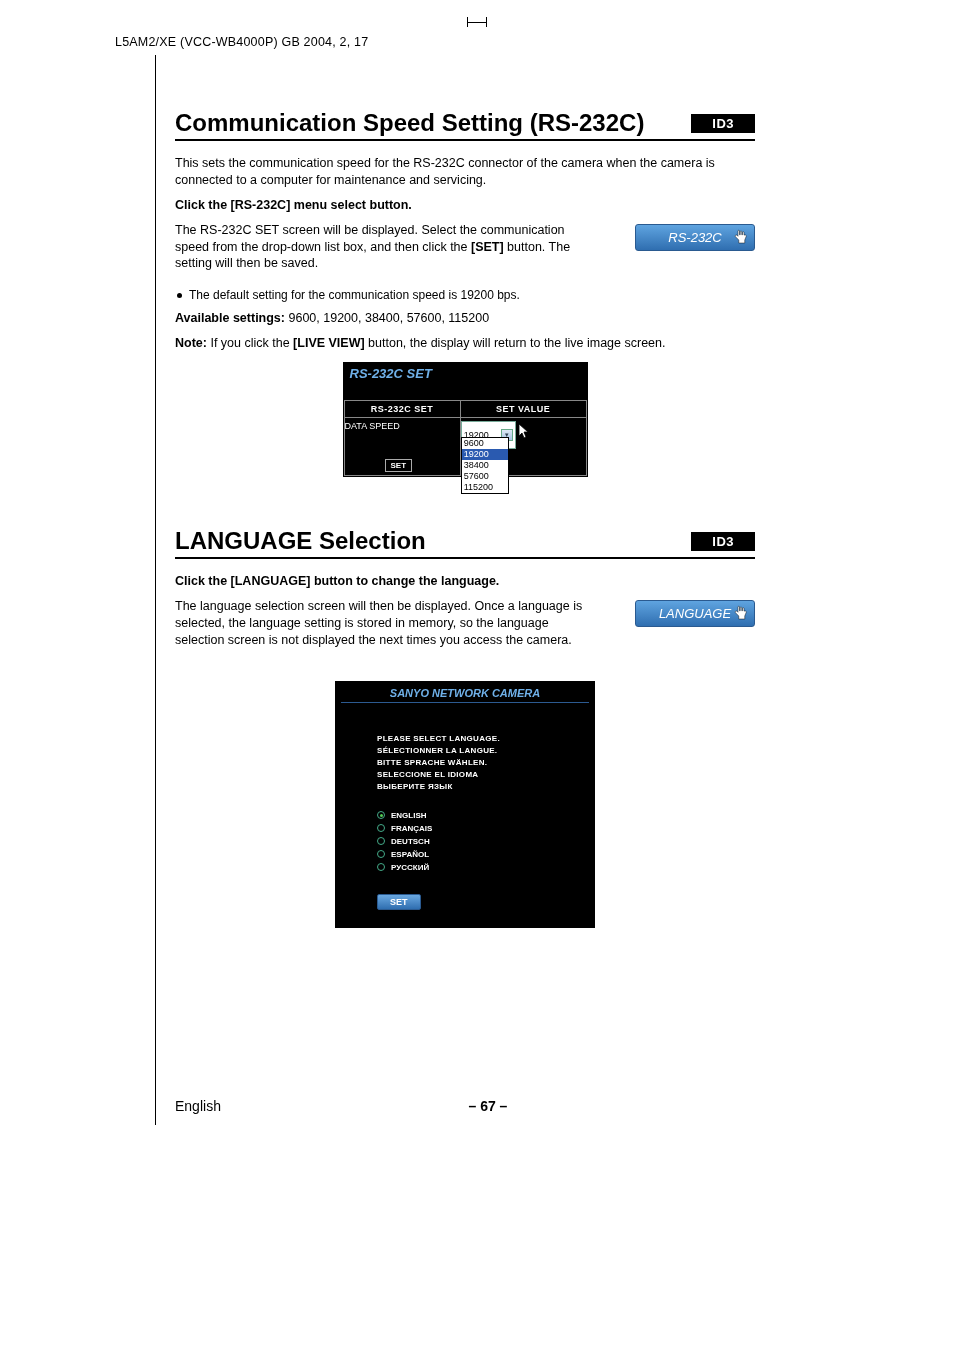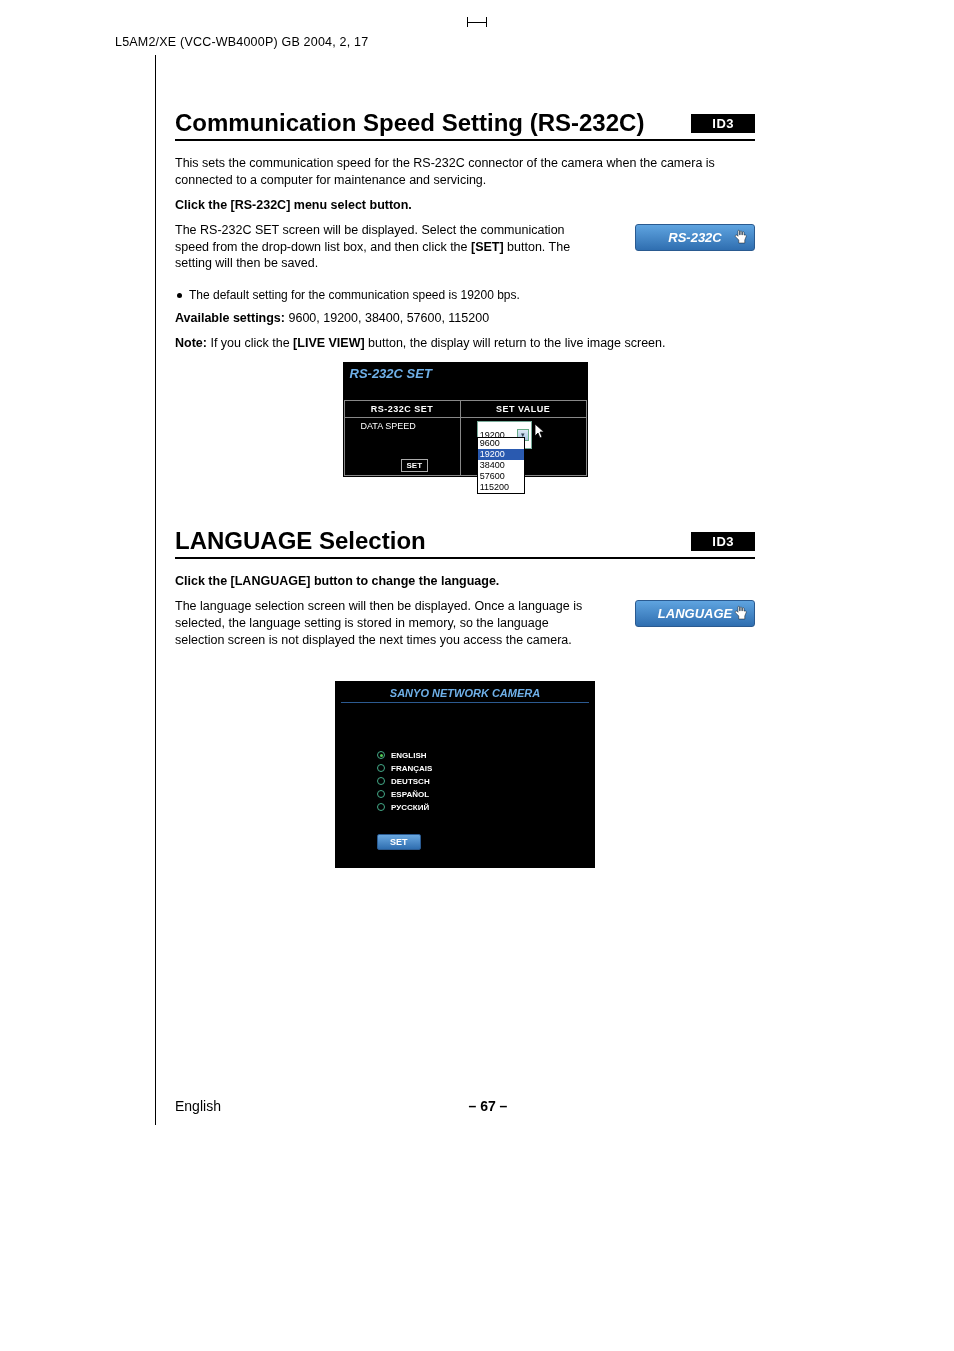--- a/index.html
+++ b/index.html
@@ -71,21 +71,21 @@
     width: 120px;
     height: 27px;
     background: linear-gradient(#5fa4e0, #2f6eb0);
     border: 1px solid #2a5a90;
     border-radius: 3px;
     display: flex;
     align-items: center;
     justify-content: center;
     gap: 6px;
     color: #fff;
-    font-weight: bold;
+    font-weight: normal;
     font-style: italic;
     font-size: 13px;
     margin-top: 2px;
     position: relative;
   }
   .btn-img .hand {
     position: absolute;
     right: 4px;
     top: 3px;
   }
@@ -128,21 +128,21 @@
     background: #000;
     border: 1px solid #888;
     padding: 3px 4px;
     font-weight: bold;
     text-align: center;
     letter-spacing: 0.5px;
   }
   .rs-table td {
     background: #000;
     border: 1px solid #888;
-    padding: 3px 16px;
+    padding: 3px 0;
     vertical-align: top;
   }
   .rs-select {
     width: 55px;
     height: 28px;
     background: #fff;
     border: 1px solid #7a9;
     display: flex;
     align-items: center;
     justify-content: space-between;
@@ -360,20 +360,27 @@
         <span>LANGUAGE</span>
         <svg class="hand-cursor hand" viewBox="0 0 24 24">
             <path fill="#fff" stroke="#000" stroke-width="0.6" d="M9 3c-.6 0-1 .4-1 1v7l-1.3-1.3c-.6-.6-1.5-.6-2 0-.6.6-.6 1.5 0 2L9 16v4h8v-4l2-5c.3-.8-.3-1.6-1.1-1.6H16V6c0-.6-.4-1-1-1s-1 .4-1 1v3h-1V5c0-.6-.4-1-1-1s-1 .4-1 1v4h-1V4c0-.6-.4-1-1-1z"></path>
           </svg>
       </div>
     </div>
 
     <div class="lang-screenshot">
       <div class="lang-title">SANYO NETWORK CAMERA</div>
       <div class="lang-body">
+        <div class="prompt">
+          <div>PLEASE SELECT LANGUAGE.</div>
+          <div>SÉLECTIONNER LA LANGUE.</div>
+          <div>BITTE SPRACHE WÄHLEN.</div>
+          <div>SELECCIONE EL IDIOMA</div>
+          <div>ВЫБЕРИТЕ ЯЗЫК</div>
+        </div>
         <div class="lang-options">
           <div>
               <span class="radio sel"></span>
               <span>ENGLISH</span>
             </div>
           <div>
               <span class="radio"></span>
               <span>FRANÇAIS</span>
             </div>
           <div>

